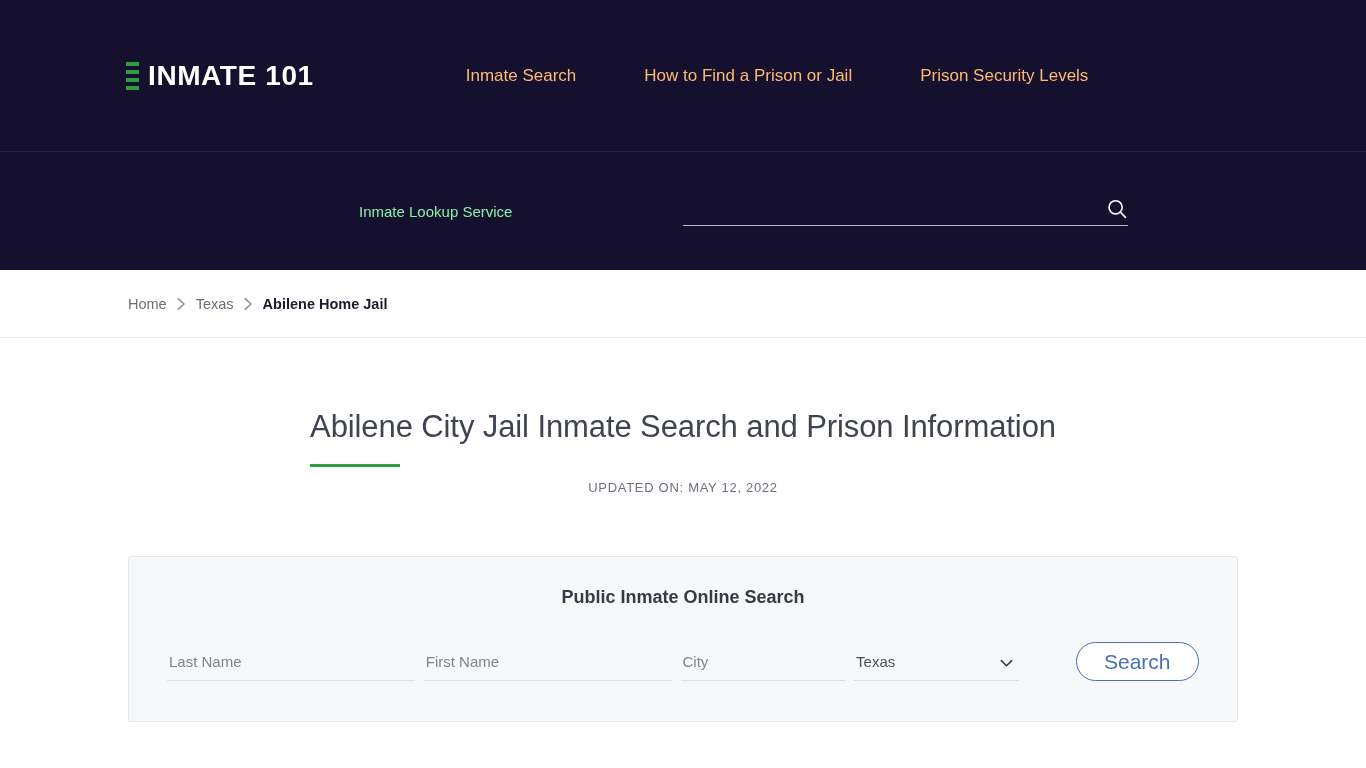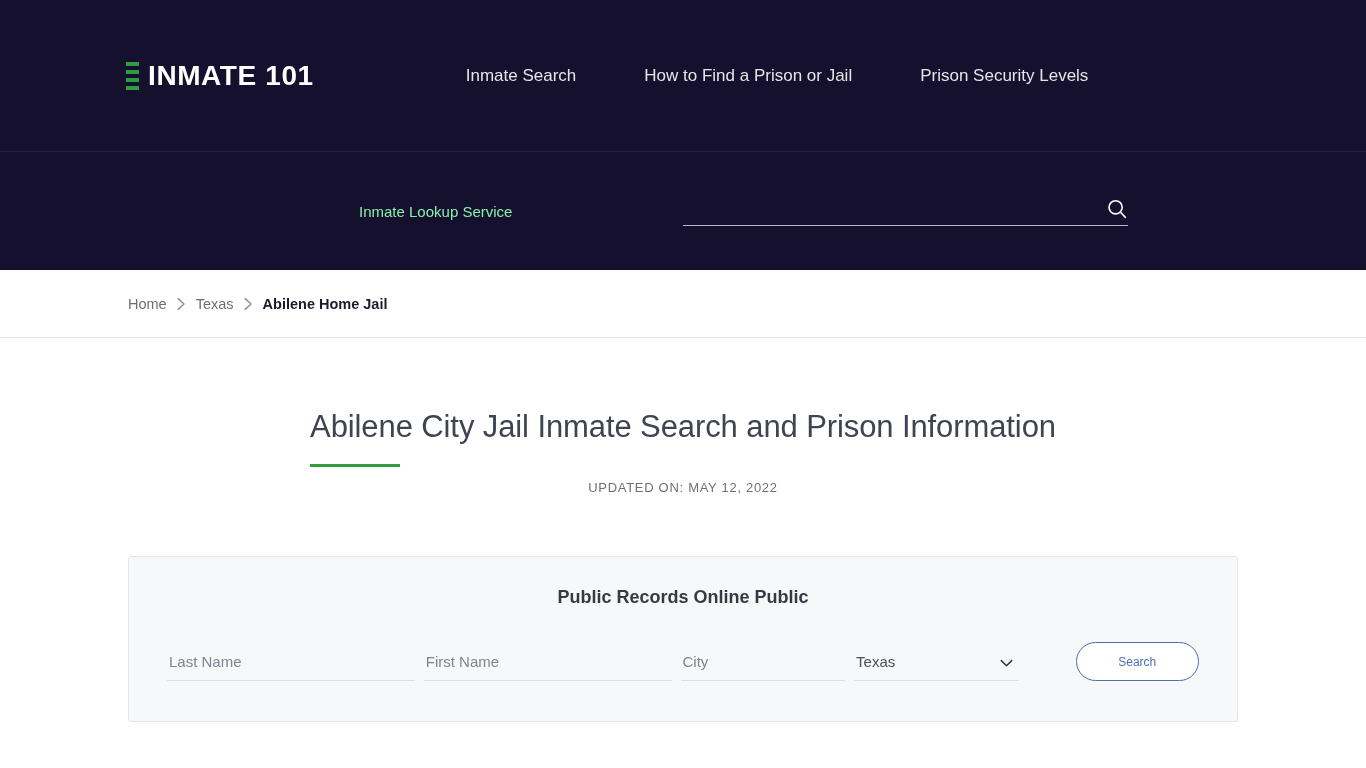--- a/index.html
+++ b/index.html
@@ -67,21 +67,21 @@
     line-height: 1;
     white-space: nowrap;
   }
 
   .mainnav {
     display: flex;
     align-items: center;
     margin-left: 152px;
   }
   .mainnav a {
-    color: #e5e5e5;
+    color: #fdba74;
     font-size: 17px;
     text-decoration: none;
     white-space: nowrap;
   }
   .mainnav a + a { margin-left: 68px; }
 
   
   .searchstrip {
     height: 118px;
     background: #15102e;
@@ -253,21 +253,21 @@
   }
   .submit-btn {
     margin-left: 48px;
     width: 126px;
     height: 39px;
     border: 1px solid #4a6fb5;
     border-radius: 22px;
     background: #ffffff;
     color: #4a6fb5;
     font-family: "Liberation Sans", sans-serif;
-    font-size: 12px;
+    font-size: 21px;
     cursor: pointer;
   }
 </style>
 </head>
 <body>
 
 <header class="topbar">
   <a class="brand" href="#">
     <span class="brand-mark">
       <i></i>
@@ -321,21 +321,21 @@
 
 <div class="page-head">
   <div class="page-title-wrap">
     <h1 class="page-title">Abilene City Jail Inmate Search and Prison Information</h1>
     <span class="title-rule"></span>
   </div>
   <div class="updated">UPDATED ON: MAY 12, 2022</div>
 </div>
 
 <section class="records-card">
-  <h2 class="card-title">Public Records Online Public</h2>
+  <h2 class="card-title">Public Inmate Online Search</h2>
 
   <form class="form-row">
     <div class="fld fld-last">
       <input type="text" placeholder="Last Name" style="">
     </div>
 
     <div class="fld fld-first">
       <input type="text" placeholder="First Name" style="">
     </div>
 

